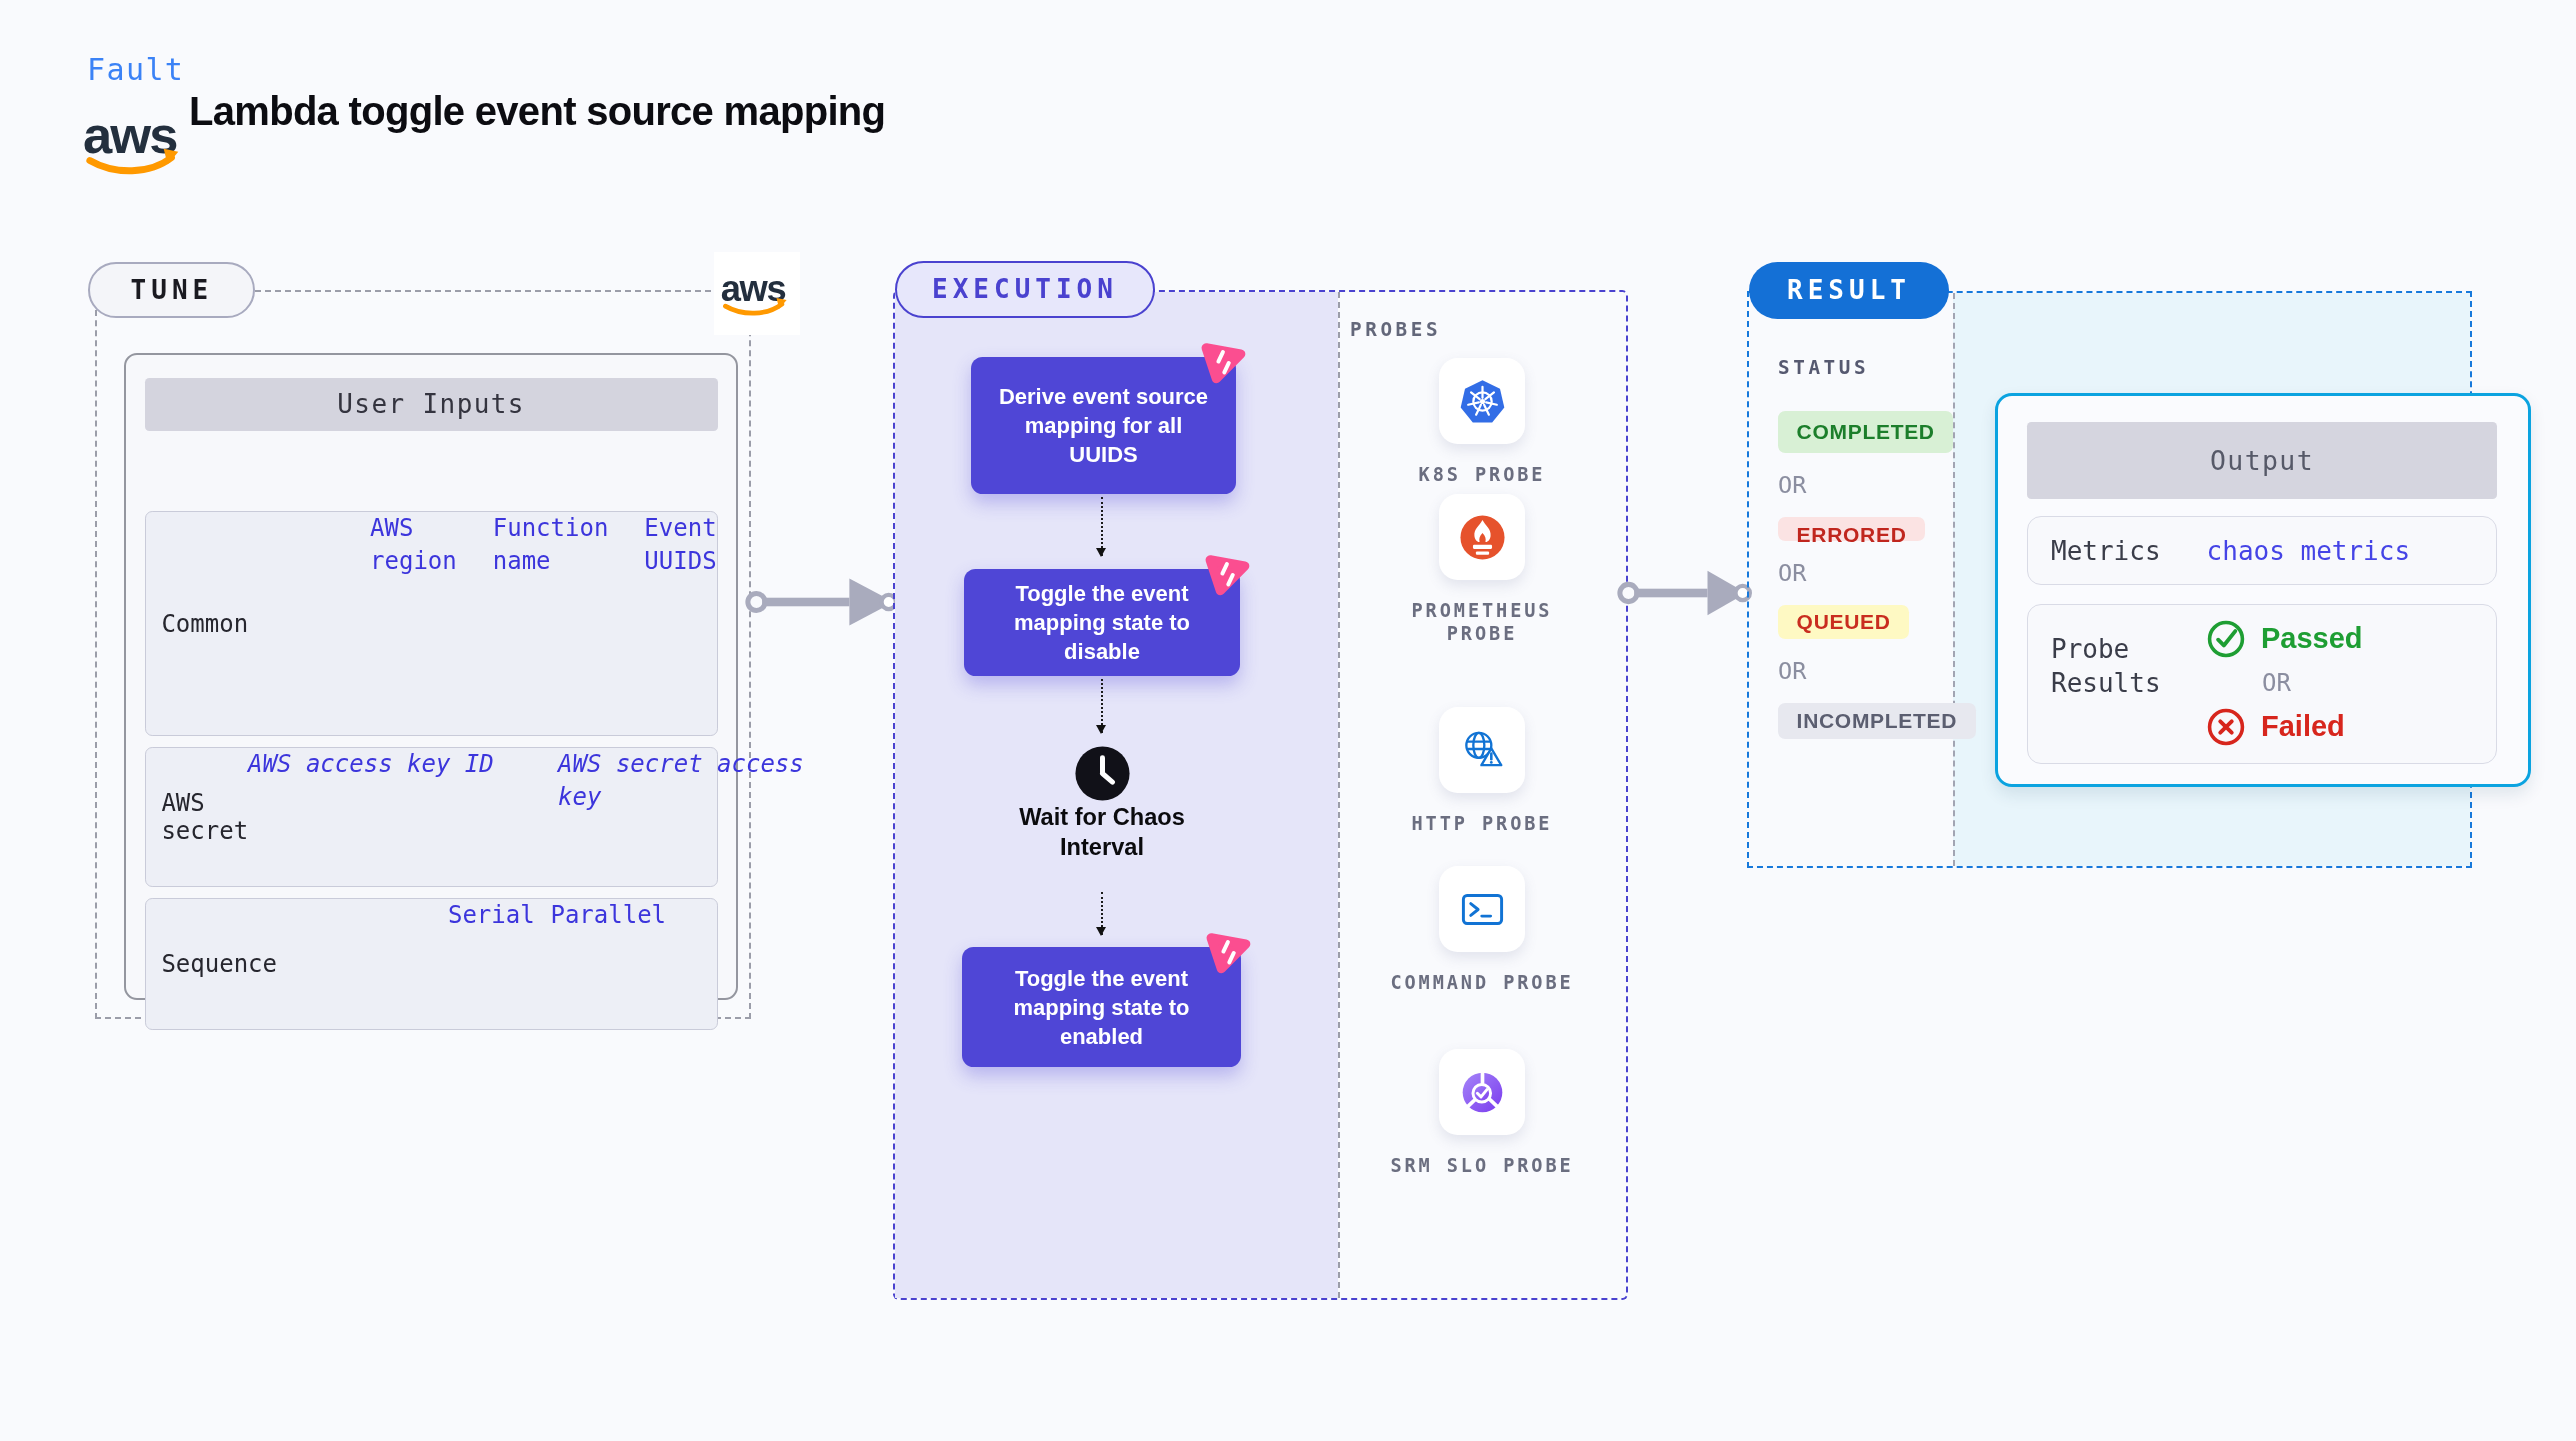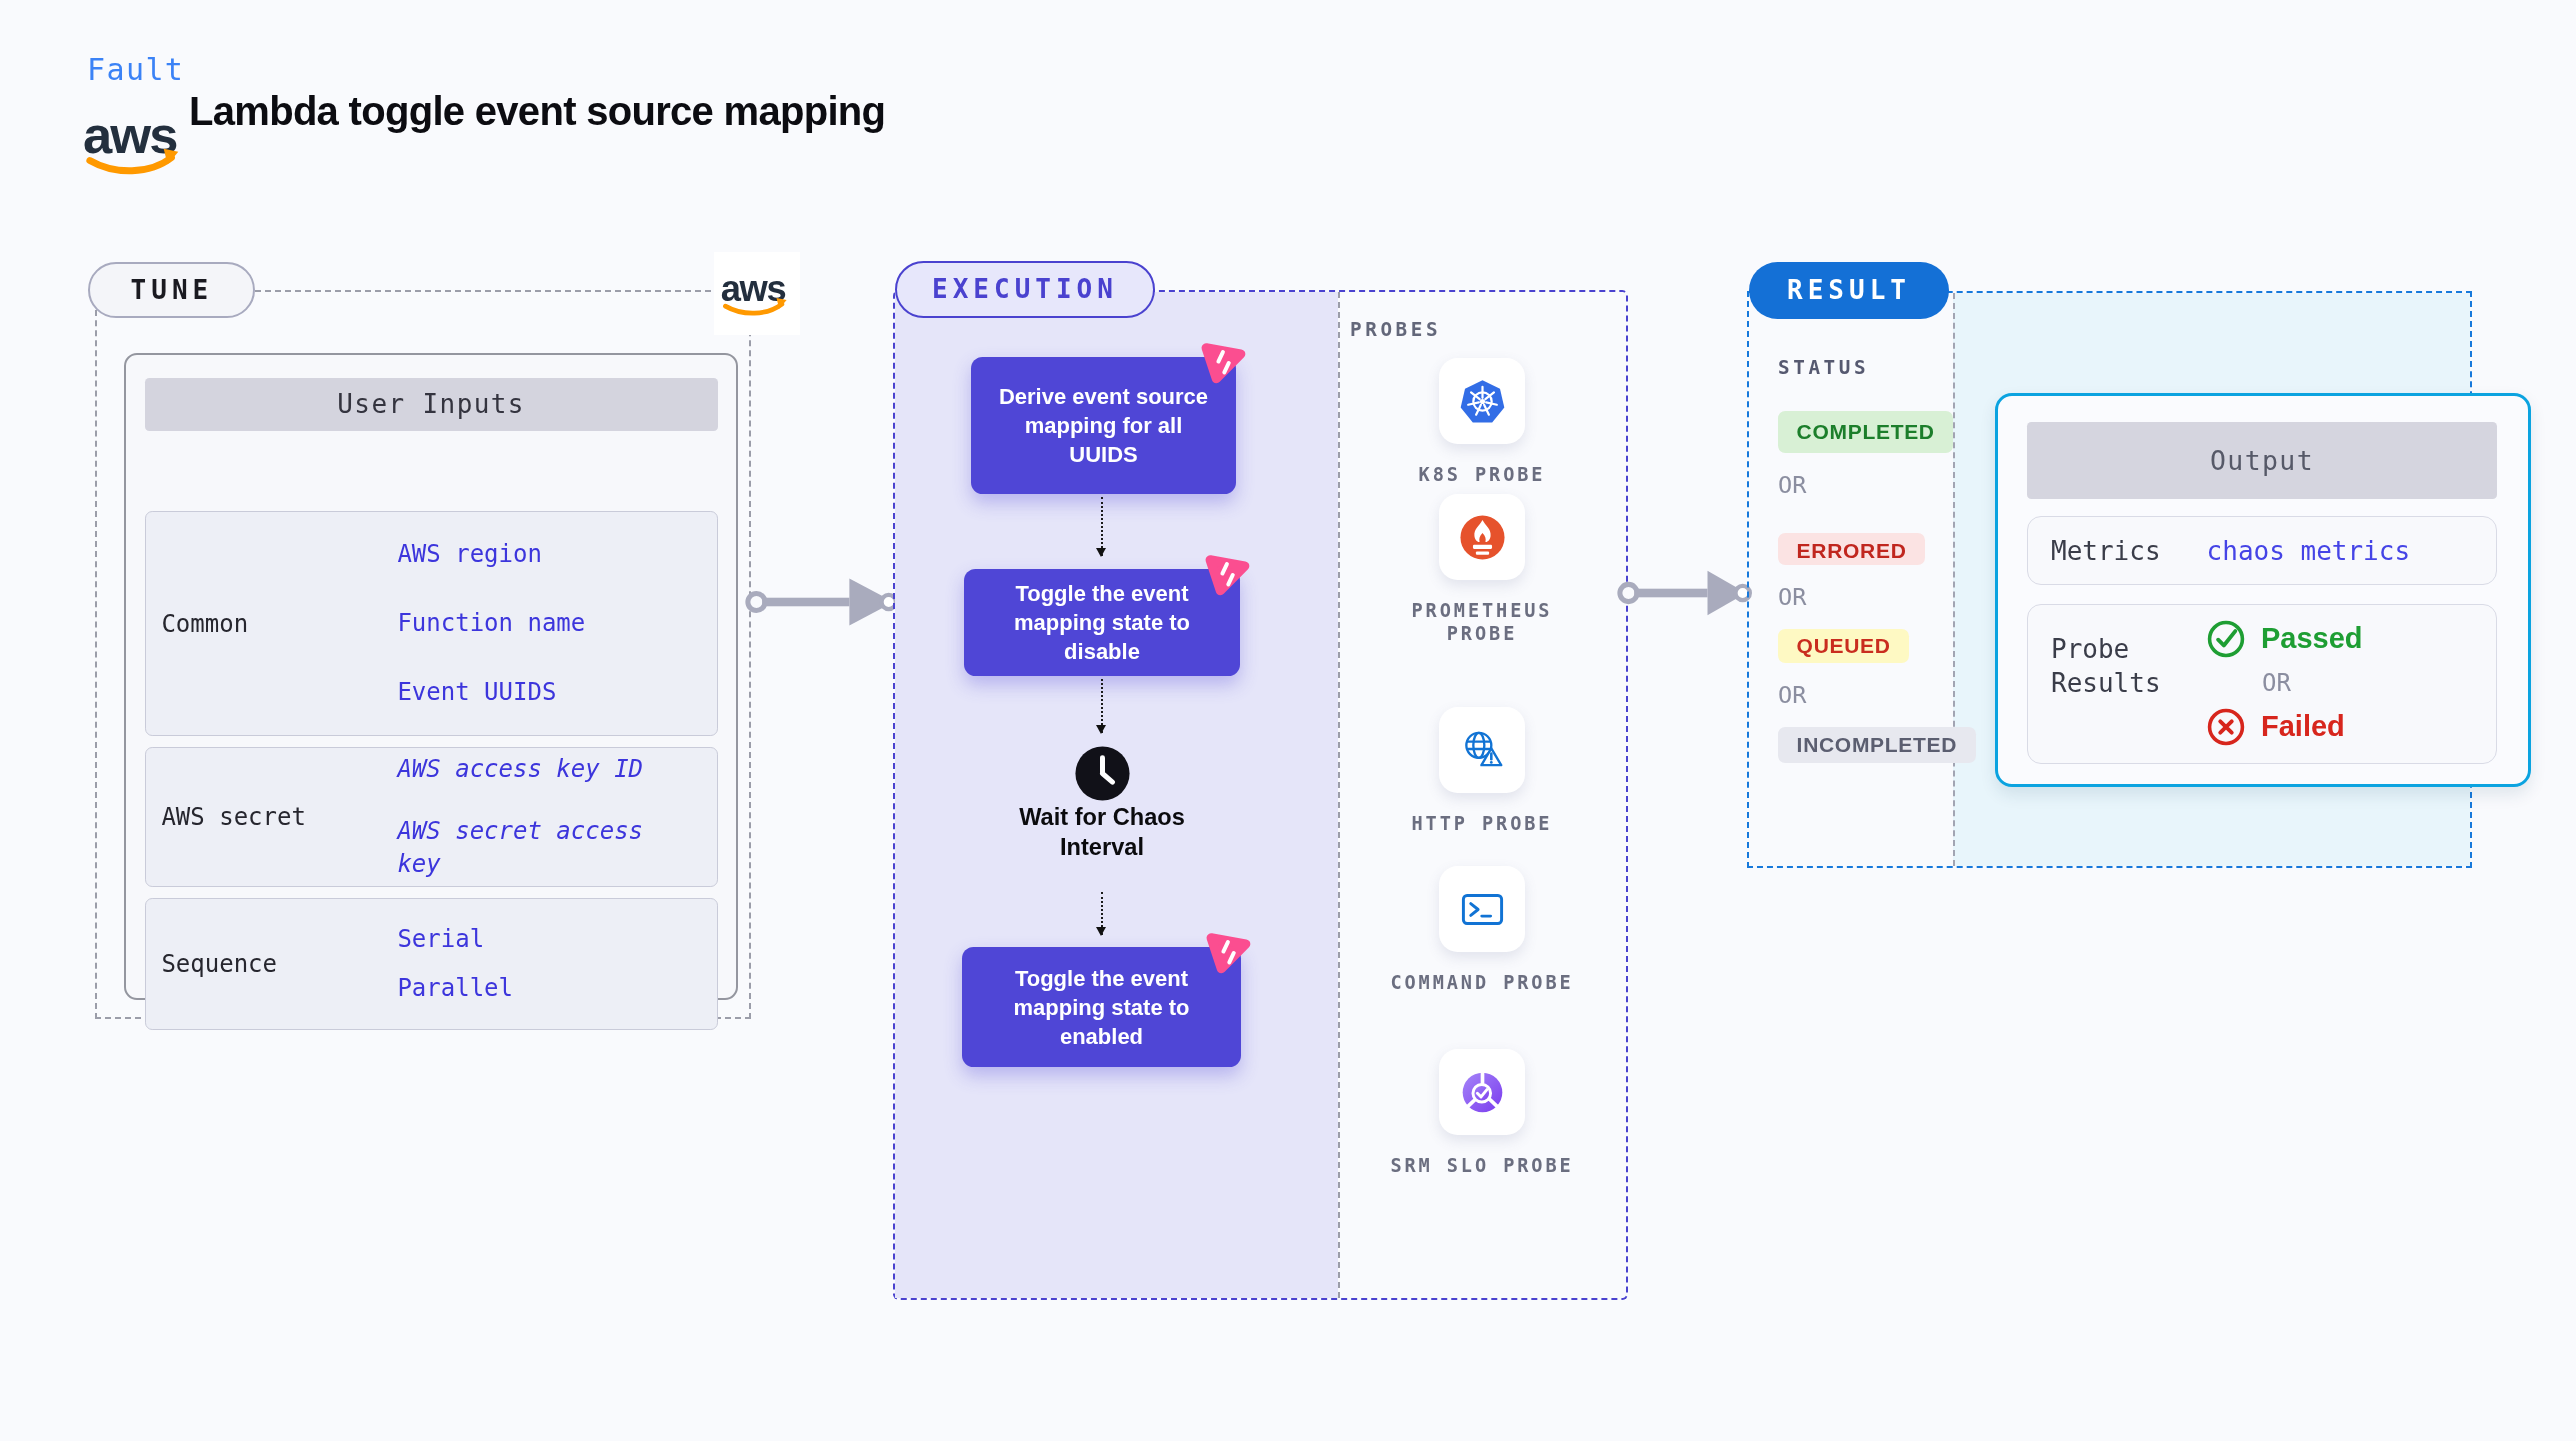--- a/index.html
+++ b/index.html
@@ -23,21 +23,21 @@
   .aws-small{left:617px;top:-40px;width:86px;height:83px;background:#fff;display:flex;
              align-items:center;justify-content:center;}
   .ui-card{left:27px;top:61px;width:610px;height:643px;background:#f7f8fb;
            border:2.1px solid #94969f;border-radius:13px;}
   .ui-header{left:18.6px;top:23px;width:573px;height:53px;line-height:53px;background:#d4d4de;
              border-radius:4.3px;text-align:center;font-size:26px;color:#34343f;letter-spacing:1.4px;}
   .ui-row{left:18.6px;width:573px;background:#edeff6;border:1.4px solid #c9cbd9;border-radius:7.2px;
           display:flex;box-sizing:border-box;}
   .row-label{width:236px;padding-left:15.8px;display:flex;align-items:center;
              font-size:24px;color:#26262e;}
-  .row-values{flex:1;display:flex;flex-direction:column;justify-content:center;
+  .row-values{flex:1;display:flex;flex-direction:row;justify-content:center;
               font-size:24px;color:#3c35dc;line-height:33px;}
   #row-common{top:156px;height:225px;}
   #row-secret{top:392px;height:140px;}
   #row-sequence{top:543px;height:132px;}
   #row-common .row-values{gap:36px;}
   #row-secret .row-values{gap:29px;font-style:italic;}
   #row-secret .row-values span{display:block;width:281px;}
   #row-sequence .row-values{gap:15.8px;}
 
   
@@ -75,21 +75,21 @@
 
   
   #result-box{left:1747px;top:291px;width:721px;height:573px;border:2.9px dashed #1779db;}
   .result-cyan{left:204px;top:0;right:0;bottom:0;background:#e8f5fb;border-left:2.1px dashed #a2a4b2;}
   .result-pill{left:0px;top:-31px;width:200px;height:57px;line-height:57px;
                background:#1470d6;color:#fff;}
   .status-title{left:29px;top:63px;font-weight:700;font-size:19.3px;letter-spacing:3.6px;color:#565970;}
   .status-stack{left:29px;top:118px;display:flex;flex-direction:column;align-items:flex-start;}
   .badge{font-weight:700;font-size:21px;letter-spacing:0.7px;border-radius:7.2px;padding:0 18.6px;}
   .badge-success{background:#d8f0d5;color:#1c7e2b;height:42px;line-height:42px;}
-  .badge-error{background:#fbe3e3;color:#c0261e;height:32px;line-height:36px;margin-top:34px;}
+  .badge-error{background:#fbe3e3;color:#c0261e;height:24px;line-height:36px;margin-top:18px;}
   .badge-warning{background:#fef9c3;color:#c92d1f;height:34px;line-height:34px;margin-top:18px;}
   .badge-neutral{background:#e7e8ef;color:#5b5e70;height:36px;line-height:36px;margin-top:18px;}
   .or-sep{font-size:23.6px;color:#8b8ea0;margin-top:18px;}
   .output-card{left:246px;top:100px;width:536px;height:394px;background:#fafbfe;
                border:3.6px solid #0ba3e0;border-radius:17px;box-sizing:border-box;
                padding:26px 31px 0 29px;box-shadow:0 7.2px 15.8px rgba(3,60,90,.10);}
   .output-header{height:77px;line-height:77px;background:#d5d5df;border-radius:4.3px;
                  text-align:center;font-size:26.5px;color:#565968;letter-spacing:1.4px;}
   .output-row{border:1.4px solid #d9dbe6;border-radius:14px;background:#f8f9fc;box-sizing:border-box;}
   .metrics-row{margin-top:17px;height:69px;display:flex;align-items:center;}

